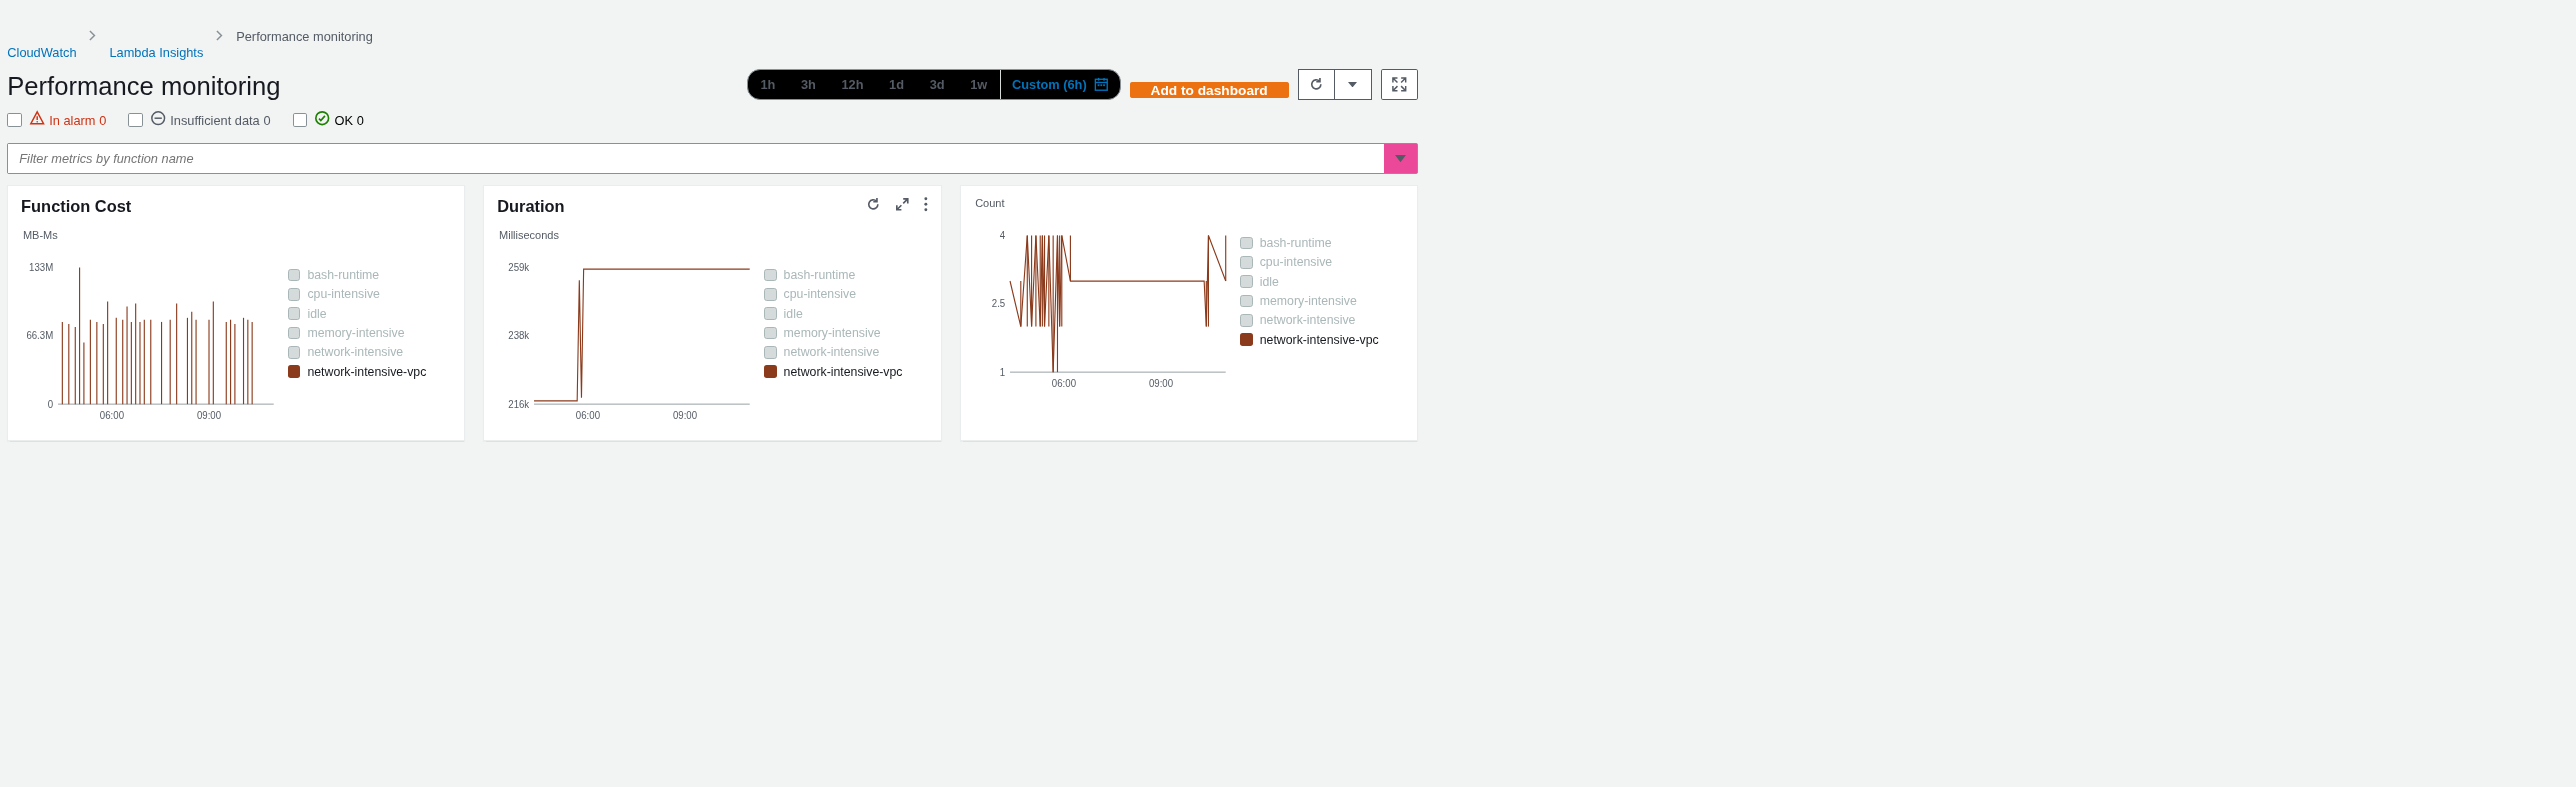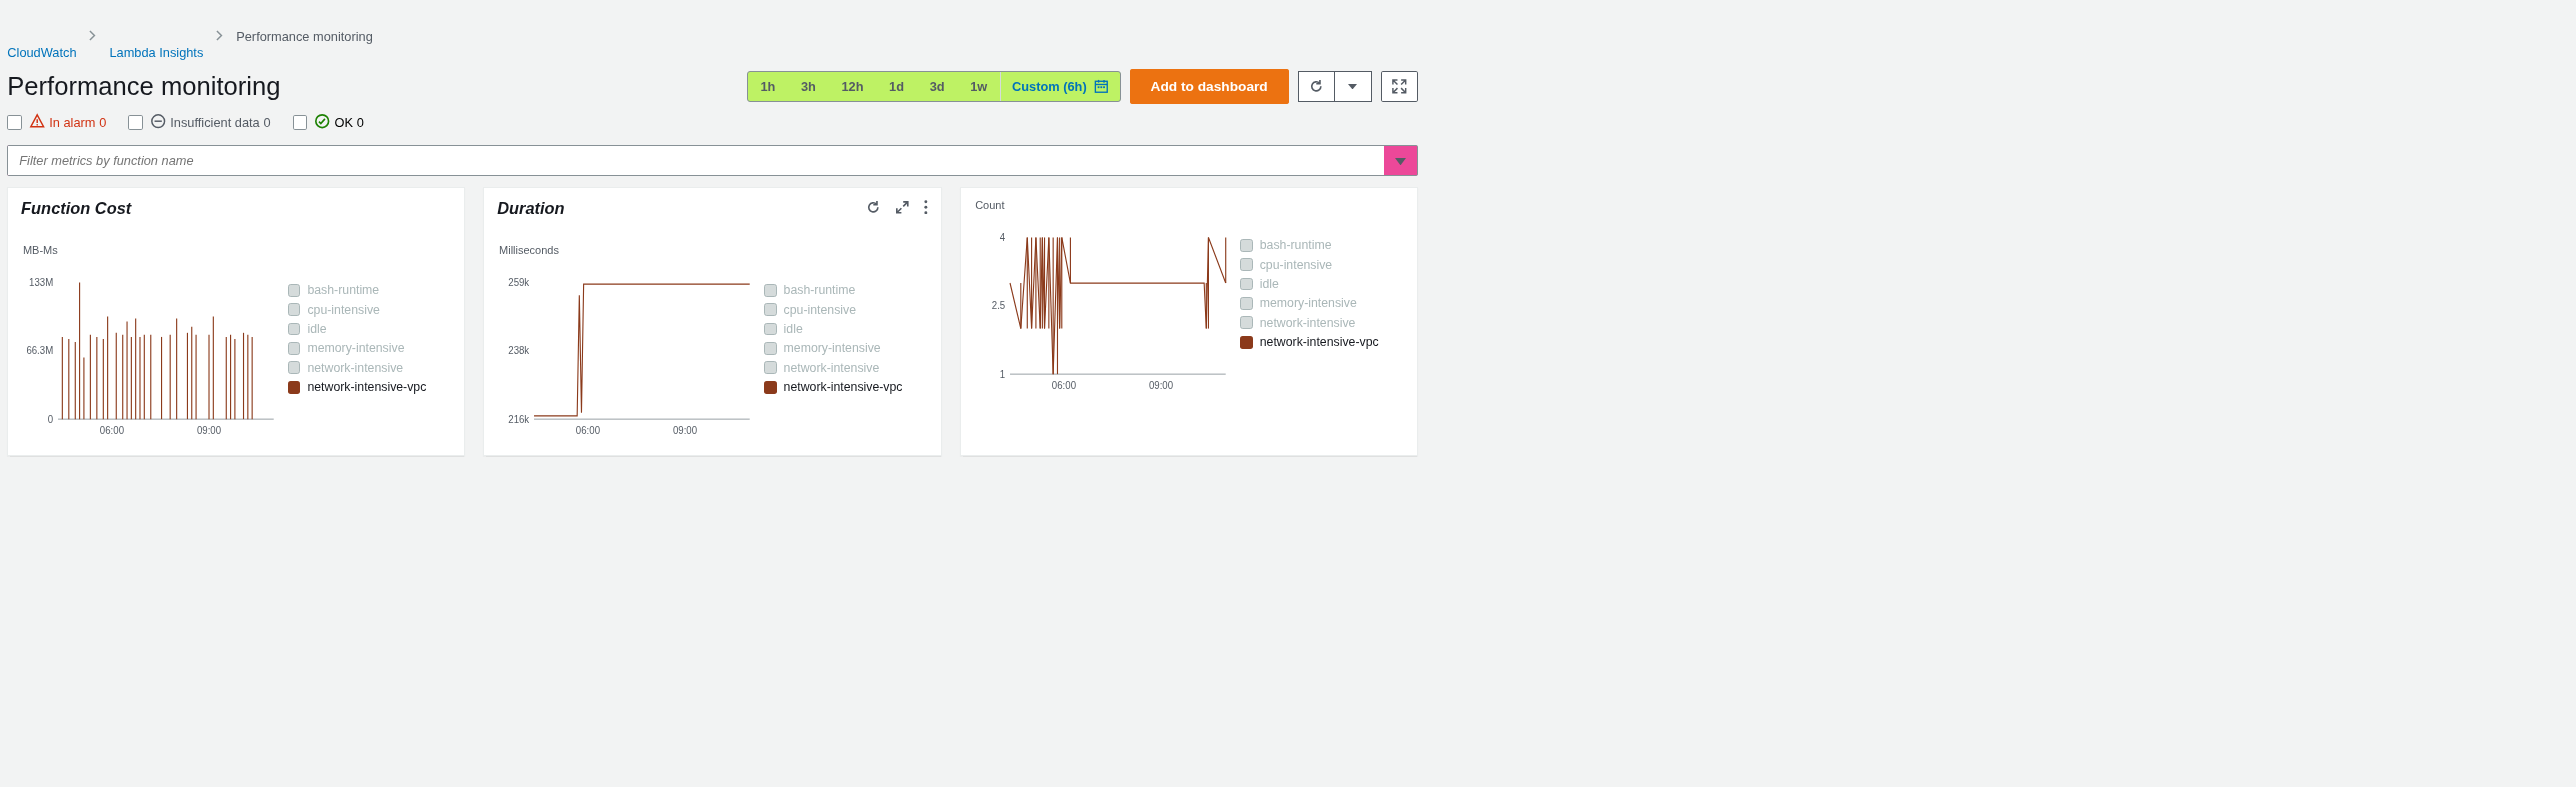--- a/index.html
+++ b/index.html
@@ -35,23 +35,23 @@
 }
 
 .controls {
   display: flex;
   gap: 9px;
   align-items: center;
 }
 .range-box {
   display: flex;
   align-items: stretch;
-  background: #bef264;
+  background: #000000;
   border: 0.9px solid #879196;
-  border-radius: 3px;
+  border-radius: 13px;
   height: 31px;
   justify-content: flex-end;
 }
 .range-btn {
   padding: 0 12.8px;
   display: flex;
   align-items: center;
   color: #545b64;
   font-weight: 600;
   cursor: pointer;
@@ -71,23 +71,24 @@
 }
 .range-custom .cal-icon svg { display: block; }
 
 .btn-primary {
   background: #ec7211;
   color: #fff;
   border: 0.9px solid #ec7211;
   font-weight: 700;
   font-size: 13.7px;
   padding: 0 20px;
-  height: 35px;
+  height: 16px;
   border-radius: 1.8px;
   cursor: pointer;
+  margin-top: 12px;
 }
 
 .icon-group { display: flex; border-radius: 1.8px; }
 .icon-btn {
   background: #fff;
   border: 0.9px solid #545b64;
   height: 31px;
   width: 37px;
   display: flex;
   align-items: center;
@@ -151,22 +152,21 @@
   box-shadow: 0 0.9px 0.9px rgba(0,0,0,0.08);
   border-radius: 0;
   padding: 11px 12.8px 14.6px 12.8px;
   display: flex;
   flex-direction: column;
 }
 .card-header {
   display: flex;
   justify-content: space-between;
   align-items: center;
-  margin-bottom: 26px;
-  font-style: italic;
+  margin-bottom: 13px;
 }
 .card-title {
   font-size: 16.4px;
   font-weight: 700;
   color: #16191f;
 }
 .card-actions { display: flex; gap: 14.6px; color: #545b64; }
 .card-actions span { cursor: pointer; }
 
 .chart-area {

